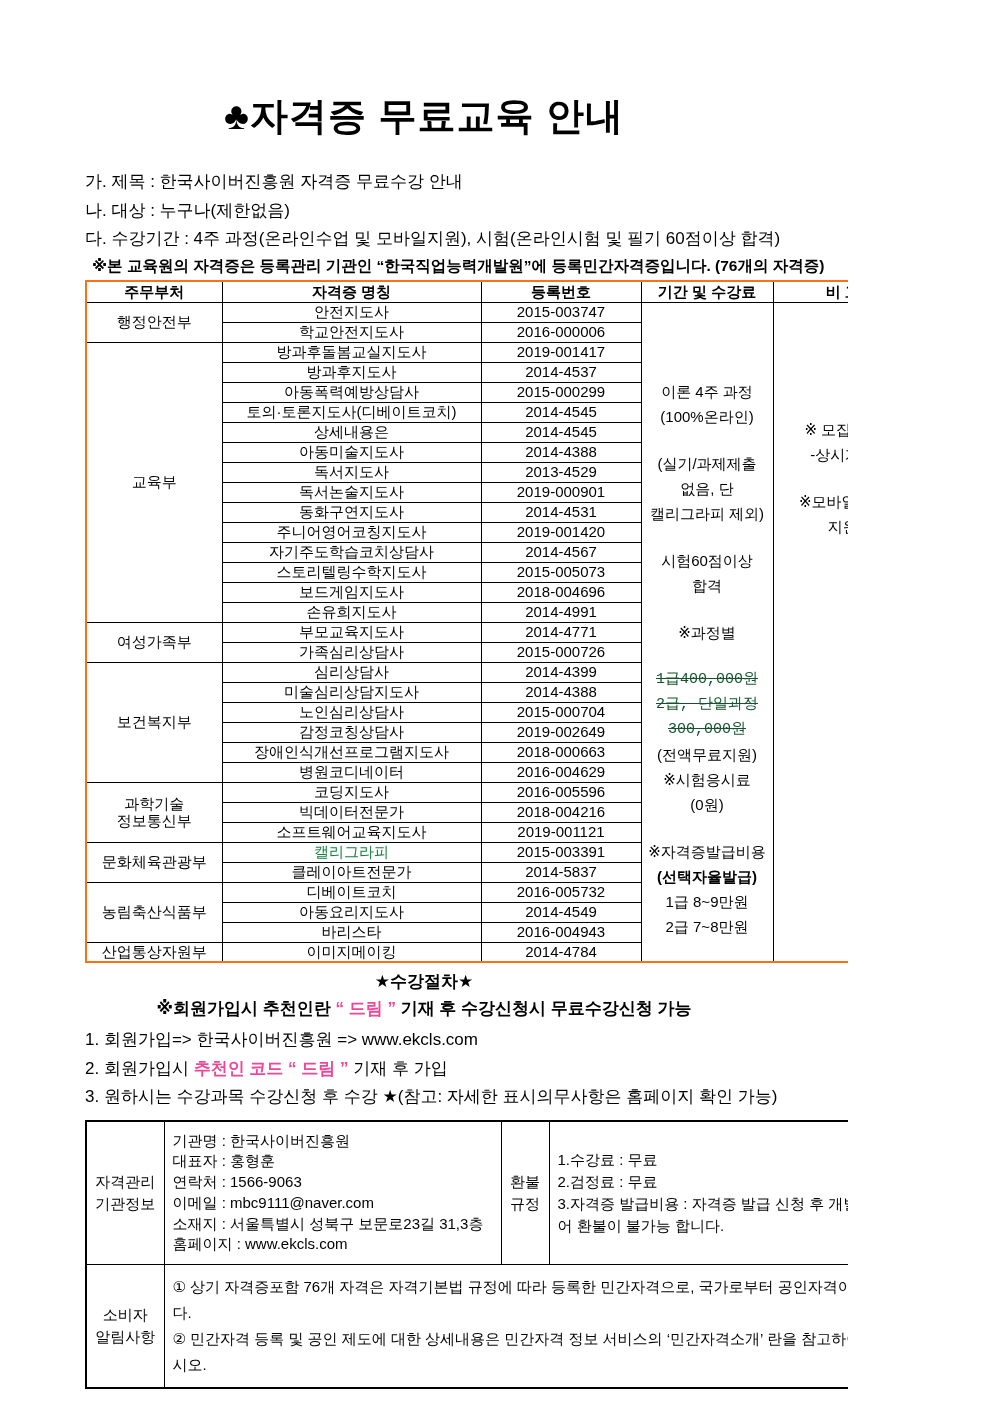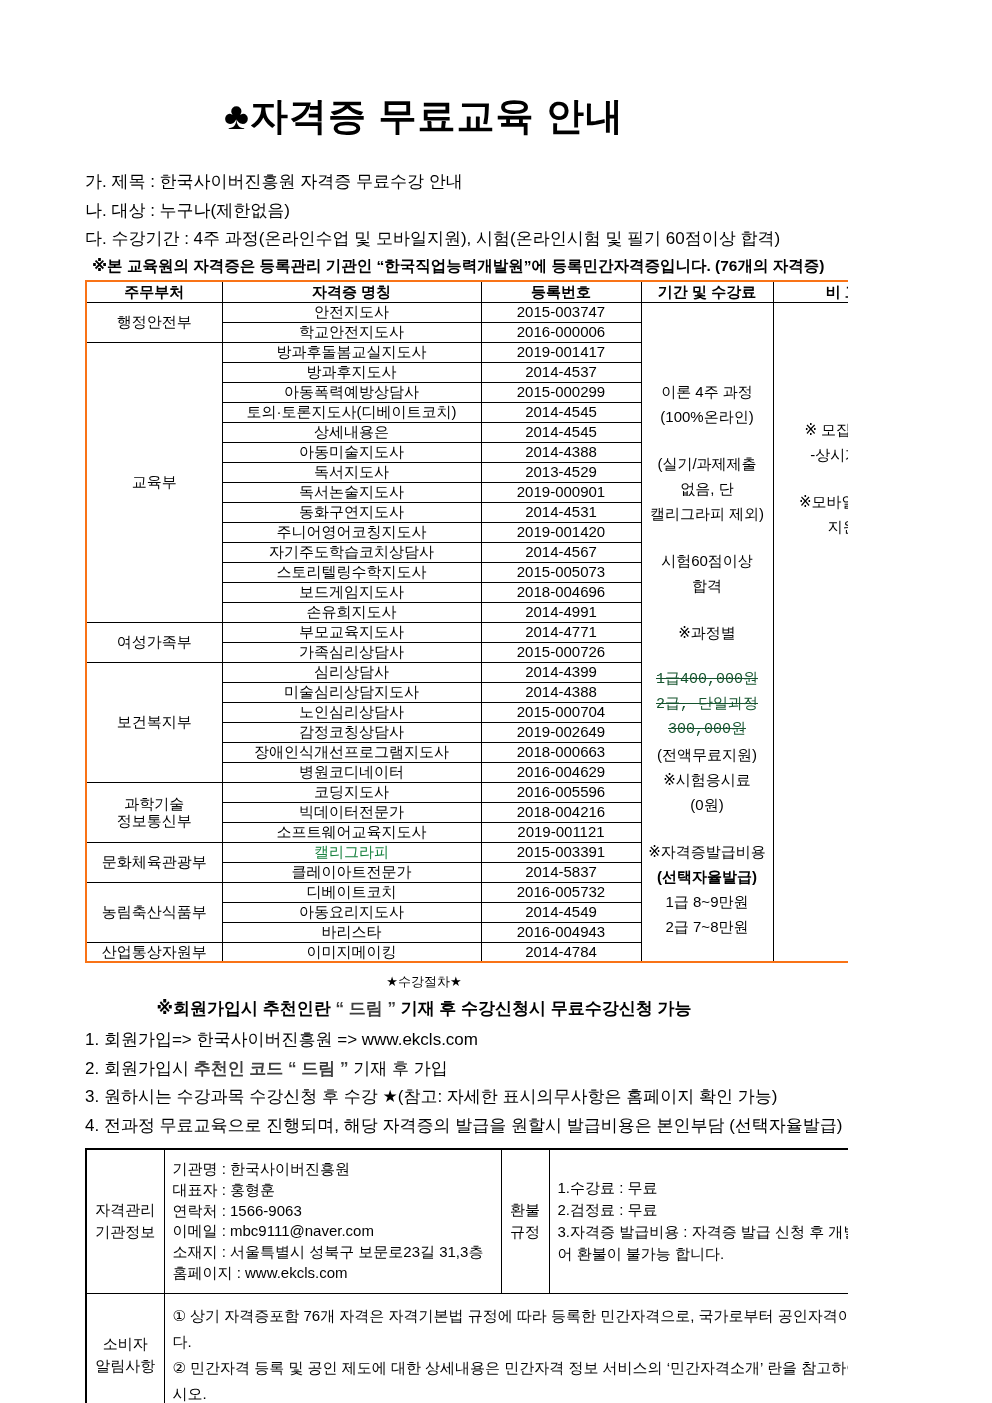--- a/index.html
+++ b/index.html
@@ -25,25 +25,25 @@
   }
   .cert-table th{font-weight:bold;height:20px;}
   .cert-table tbody tr{height:20px;}
   .ministry{white-space:pre-line;}
   .fee-cell,.remark-cell{vertical-align:top;}
   .fee-col{padding-top:76px;}
   .remark-col{padding-top:114px;}
   .fee-col div,.remark-col div{line-height:25px;}
   .strike{color:#14532d;text-decoration:line-through;font-family:Liberation Mono, monospace;}
   .salmon{color:#15803d;}
-  .red{color:#404040;}
+  .red{color:#ec4899;}
   .b{font-weight:bold;}
 
   .procedure{margin-top:6px;}
-  .proc-title{margin:0;text-align:center;font-weight:normal;font-size:13px;line-height:26px;}
+  .proc-title{margin:0;text-align:center;font-weight:bold;font-size:17px;line-height:26px;}
   .proc-subtitle{margin:0;text-align:center;font-weight:bold;font-size:17px;line-height:27px;}
   .steps{margin:4px 0 0 85px;font-size:17px;}
   .steps p{margin:0;line-height:28.5px;}
 
   .info-table{
     margin:8px 0 0 85px;border-collapse:collapse;table-layout:fixed;
     width:833px;border:2px solid #000;
   }
   .info-table td{border:1px solid #000;font-size:15px;vertical-align:middle;padding:4px;}
   .info-table .label{text-align:center;white-space:pre-line;line-height:22px;}
@@ -266,21 +266,20 @@
       </tbody>
   </table>
 
   <div class="procedure">
     <p class="proc-title">★수강절차★</p>
     <p class="proc-subtitle"><span>※회원가입시 추천인란 </span><span class="red">“ 드림 ”</span><span> 기재 후 수강신청시 무료수강신청 가능</span></p>
     <div class="steps">
         <p><span>1. 회원가입=&gt; 한국사이버진흥원 =&gt; www.ekcls.com</span></p>
         <p><span>2. 회원가입시 </span><span class="red b">추천인 코드 “ 드림 ”</span><span> 기재 후 가입</span></p>
         <p><span>3. 원하시는 수강과목 수강신청 후 수강 ★(참고: 자세한 표시의무사항은 홈페이지 확인 가능)</span></p>
-        <p><span>4. 전과정 무료교육으로 진행되며, 해당 자격증의 발급을 원할시 발급비용은 본인부담 (선택자율발급)</span></p>
       </div>
   </div>
 
   <table class="info-table">
     <colgroup>
       <col style="width:78px">
         <col style="width:337px">
         <col style="width:48px">
         <col style="width:370px">
     </colgroup>

